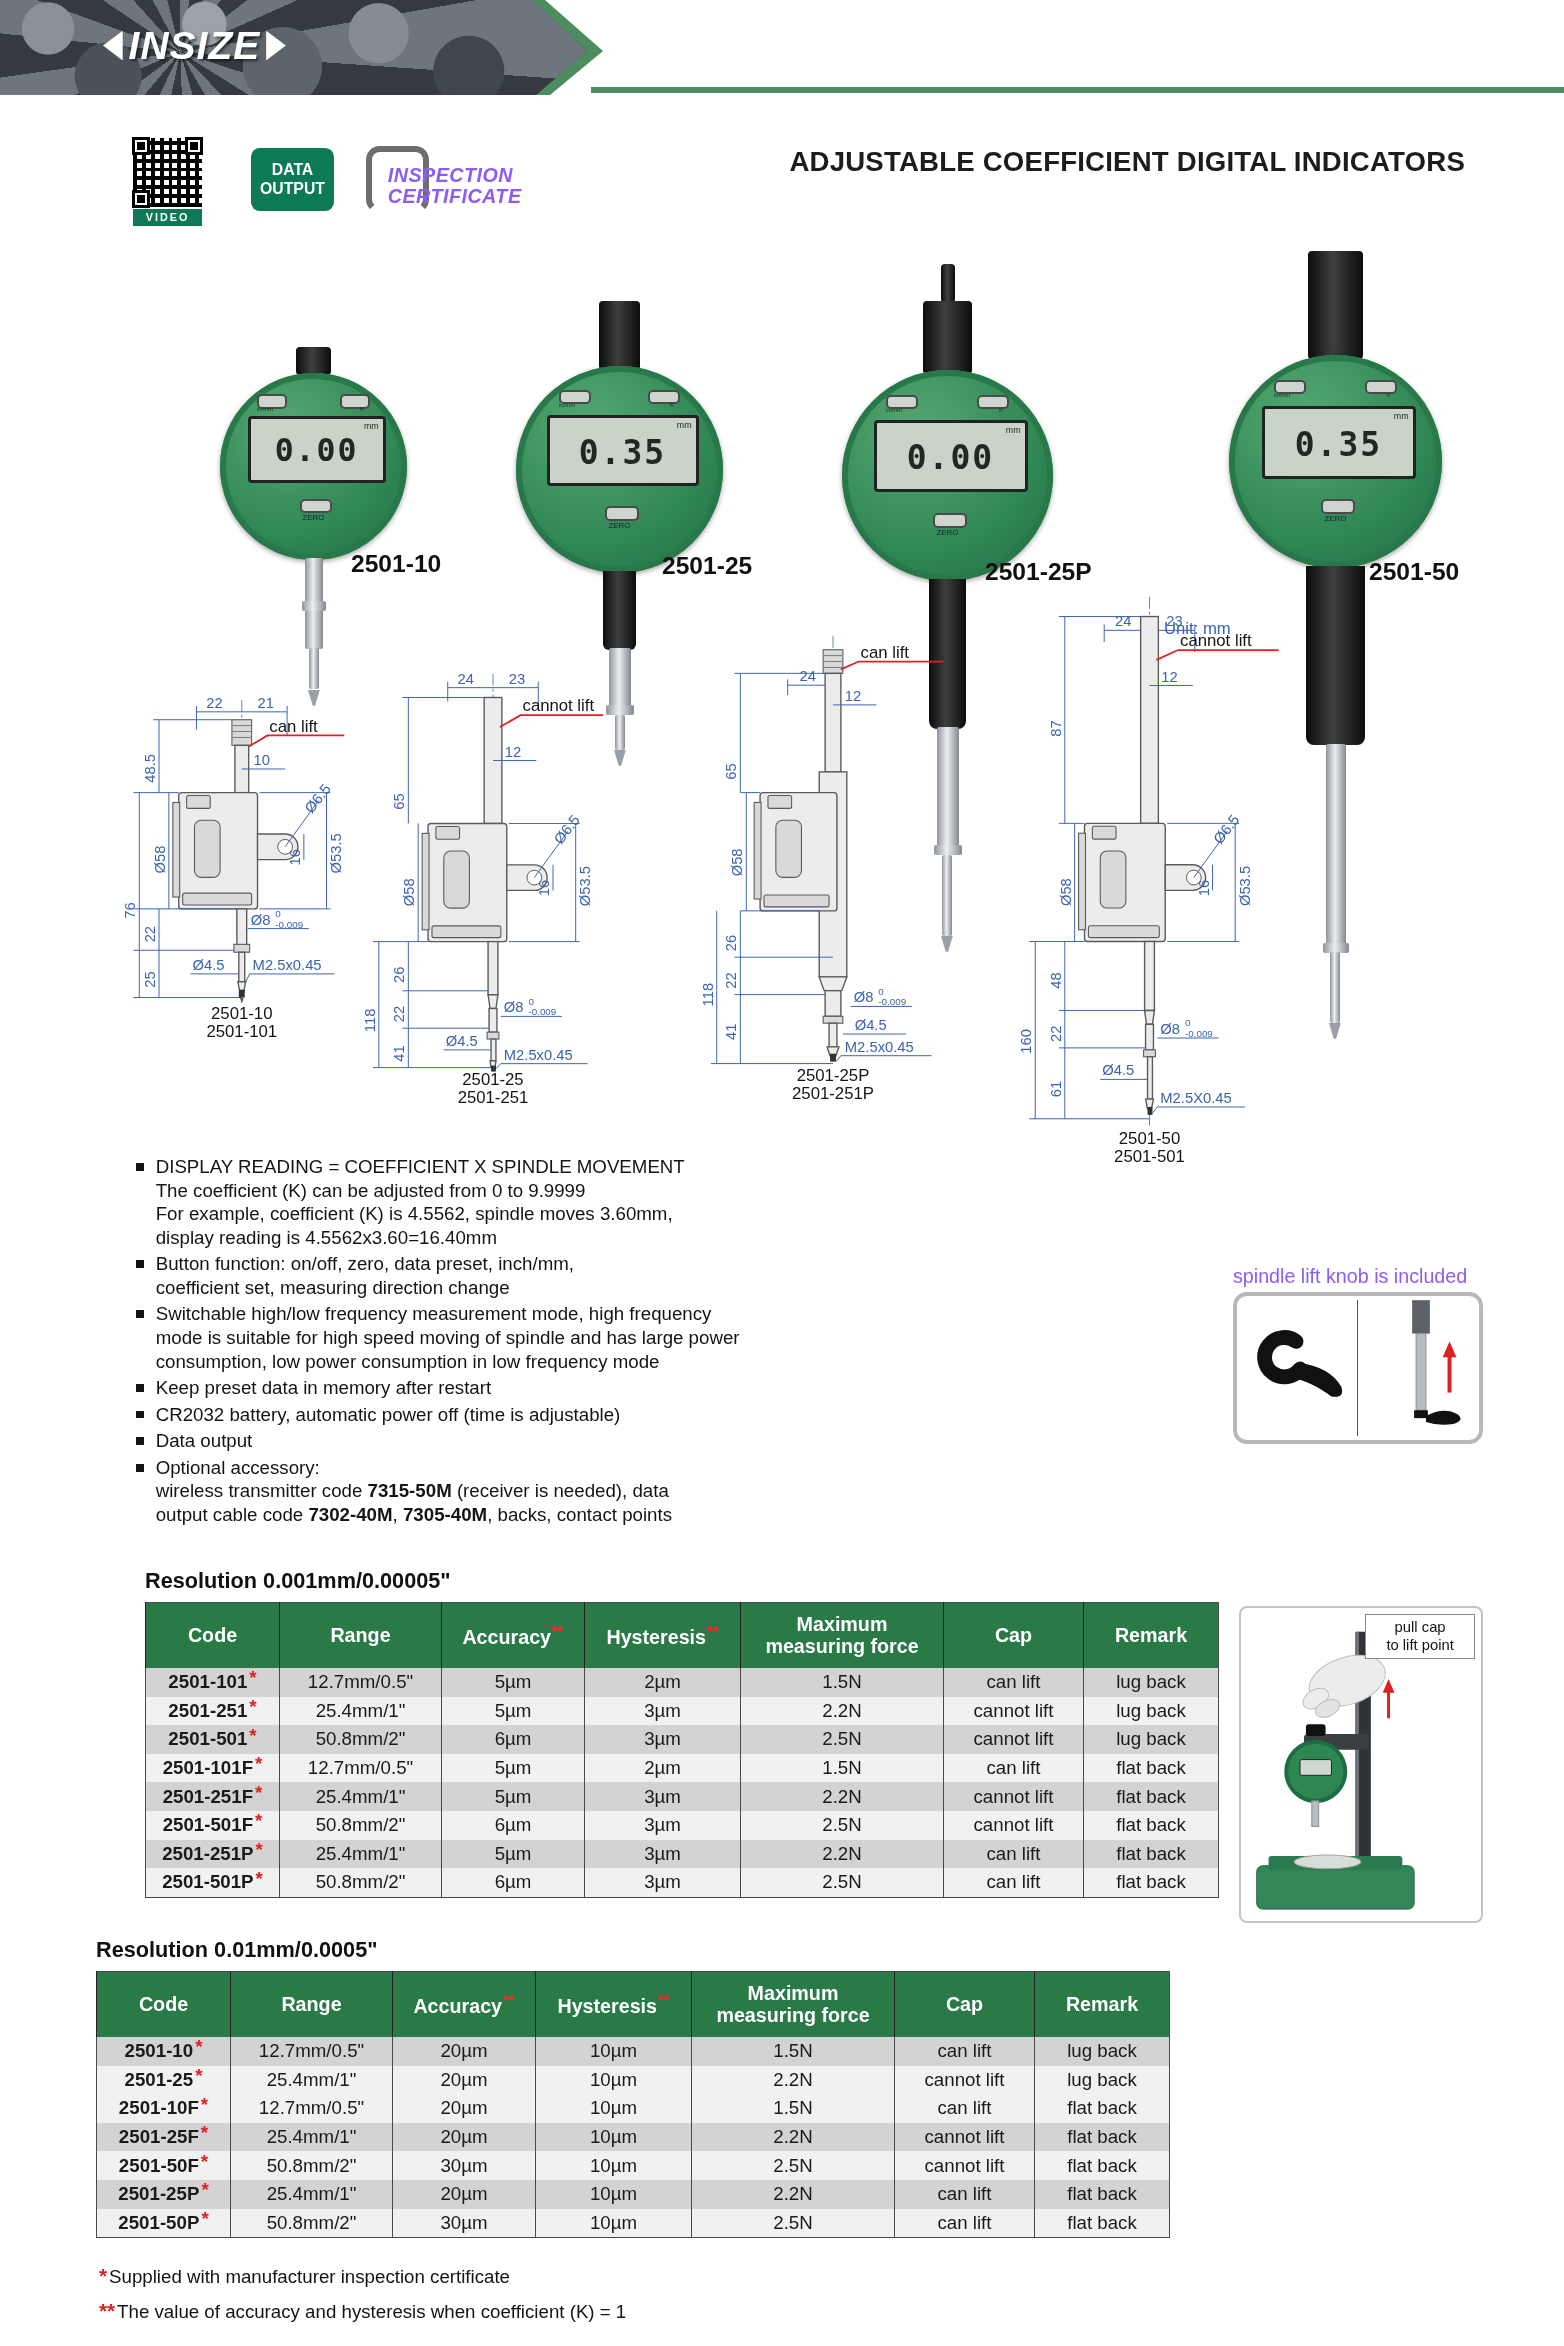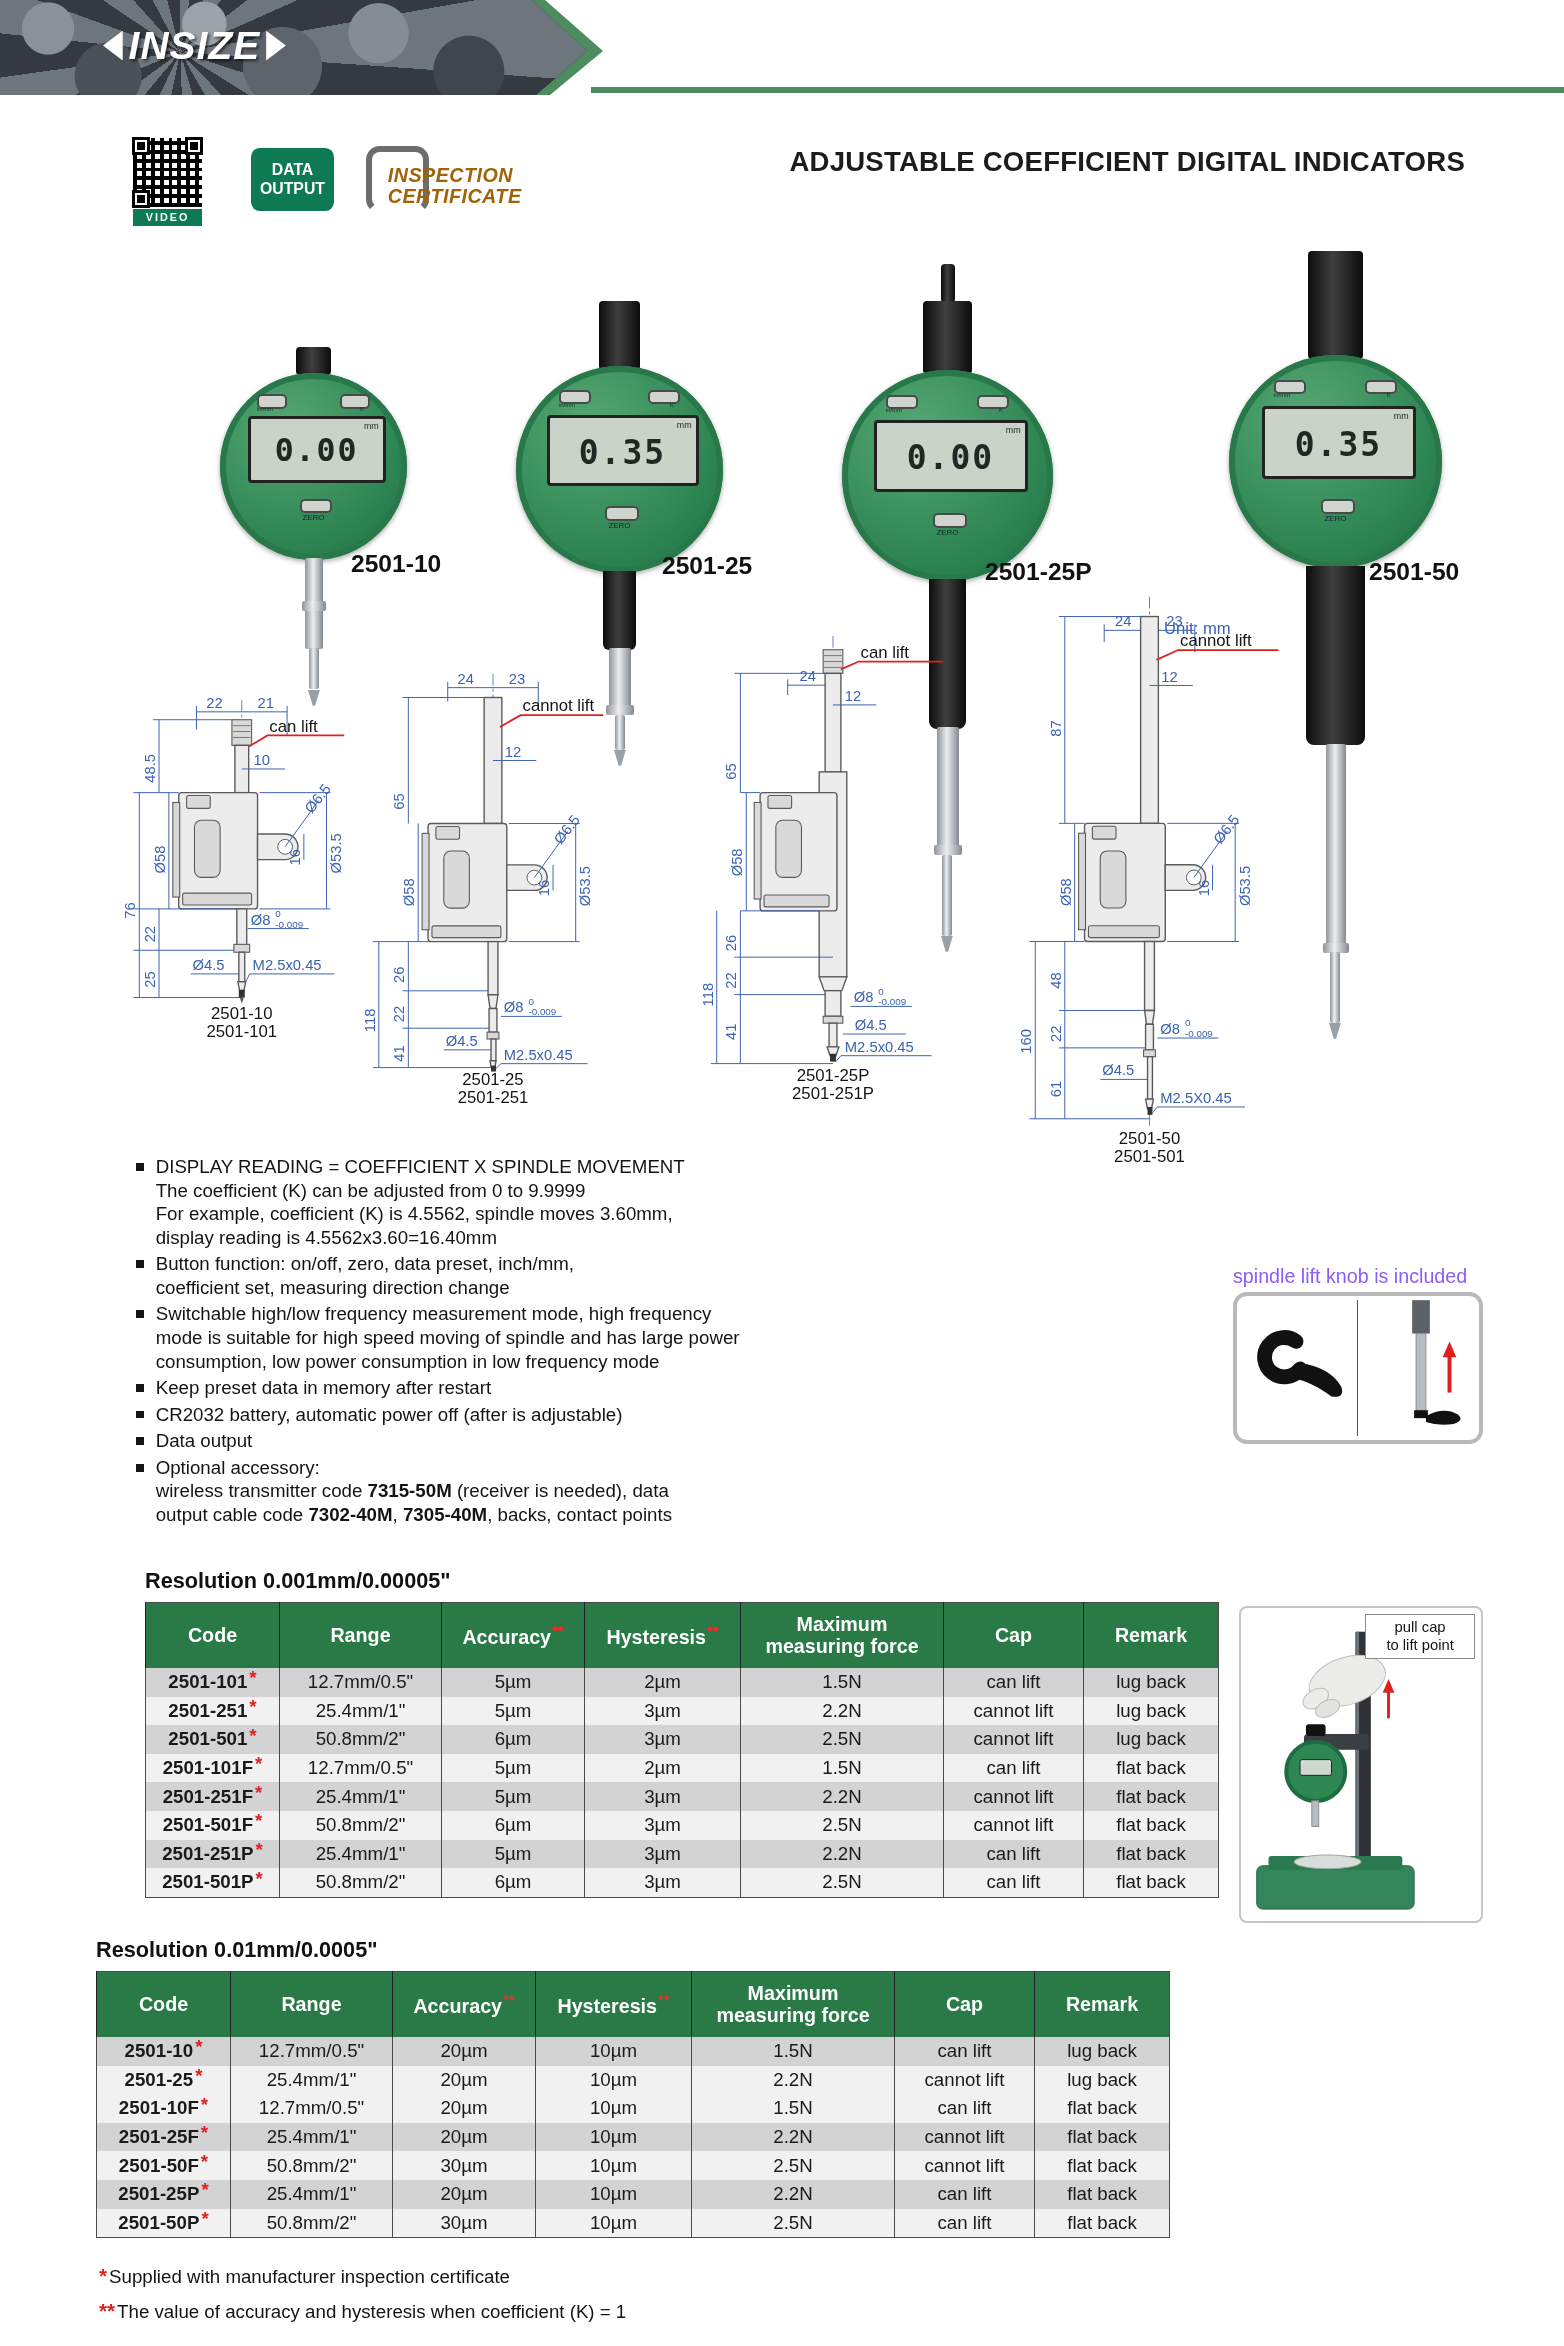--- a/index.html
+++ b/index.html
@@ -38,21 +38,21 @@
   #qr .tl{left:-1px;top:-1px;} #qr .tr{right:-1px;top:-1px;} #qr .bl{left:-1px;bottom:-1px;}
   #video-bar{left:133px;top:209px;width:69px;height:16.7px;background:#0d7a54;color:#fff;
     font-size:10.8px;font-weight:bold;text-align:center;line-height:16.7px;letter-spacing:2px;}
   #data-output{left:251px;top:148px;width:83px;height:63px;background:#0d7a54;border-radius:8.9px;
     color:#fff;font-weight:bold;font-size:15.8px;text-align:center;display:flex;flex-direction:column;
     justify-content:center;line-height:1.2;}
   #insp{left:366px;top:146px;width:296px;height:69px;}
   #insp .ring{position:absolute;left:0;top:0;width:51px;height:55px;border:6.9px solid #6d6d6d;
     border-radius:13.8px;border-bottom-color:transparent;}
   #insp .t1,#insp .t2{position:absolute;left:21.7px;font-style:italic;font-weight:bold;
-    color:#a16207;font-size:19.7px;letter-spacing:0.5px;}
+    color:#8b5cf6;font-size:19.7px;letter-spacing:0.5px;}
   #insp .t1{top:17.7px;} #insp .t2{top:39px;}
   #page-title{left:630px;top:146px;width:835px;text-align:right;font-size:27.6px;font-weight:bold;
     color:#1c1c1c;letter-spacing:0.2px;}
 
   
   .prod{position:absolute;}
   .prod .part{position:absolute;}
   .capblk{background:linear-gradient(90deg,#0c0c0c,#3f3f3f 45%,#0c0c0c);border-radius:3.9px;}
   .silver{background:linear-gradient(90deg,#8f959b,#eceef0 45%,#83898f);border-radius:2px;}
   .dial{position:absolute;border-radius:50%;
@@ -495,21 +495,21 @@
         <li><span>DISPLAY READING = COEFFICIENT X SPINDLE MOVEMENT
 The coefficient (K) can be adjusted from 0 to 9.9999
 For example, coefficient (K) is 4.5562, spindle moves 3.60mm,
 display reading is 4.5562x3.60=16.40mm</span></li>
         <li><span>Button function: on/off, zero, data preset, inch/mm,
 coefficient set, measuring direction change</span></li>
         <li><span>Switchable high/low frequency measurement mode, high frequency
 mode is suitable for high speed moving of spindle and has large power
 consumption, low power consumption in low frequency mode</span></li>
         <li><span>Keep preset data in memory after restart</span></li>
-        <li><span>CR2032 battery, automatic power off (after is adjustable)</span></li>
+        <li><span>CR2032 battery, automatic power off (time is adjustable)</span></li>
         <li><span>Data output</span></li>
         <li><span>Optional accessory:
 wireless transmitter code </span><b>7315-50M</b><span> (receiver is needed), data
 output cable code </span><b>7302-40M</b><span>, </span><b>7305-40M</b><span>, backs, contact points</span></li>
       </ul>
     </div>
 
   <div class="abs" id="spindle-note">spindle lift knob is included</div>
   <div class="abs" id="knob-box">
     <div class="divider"></div>

